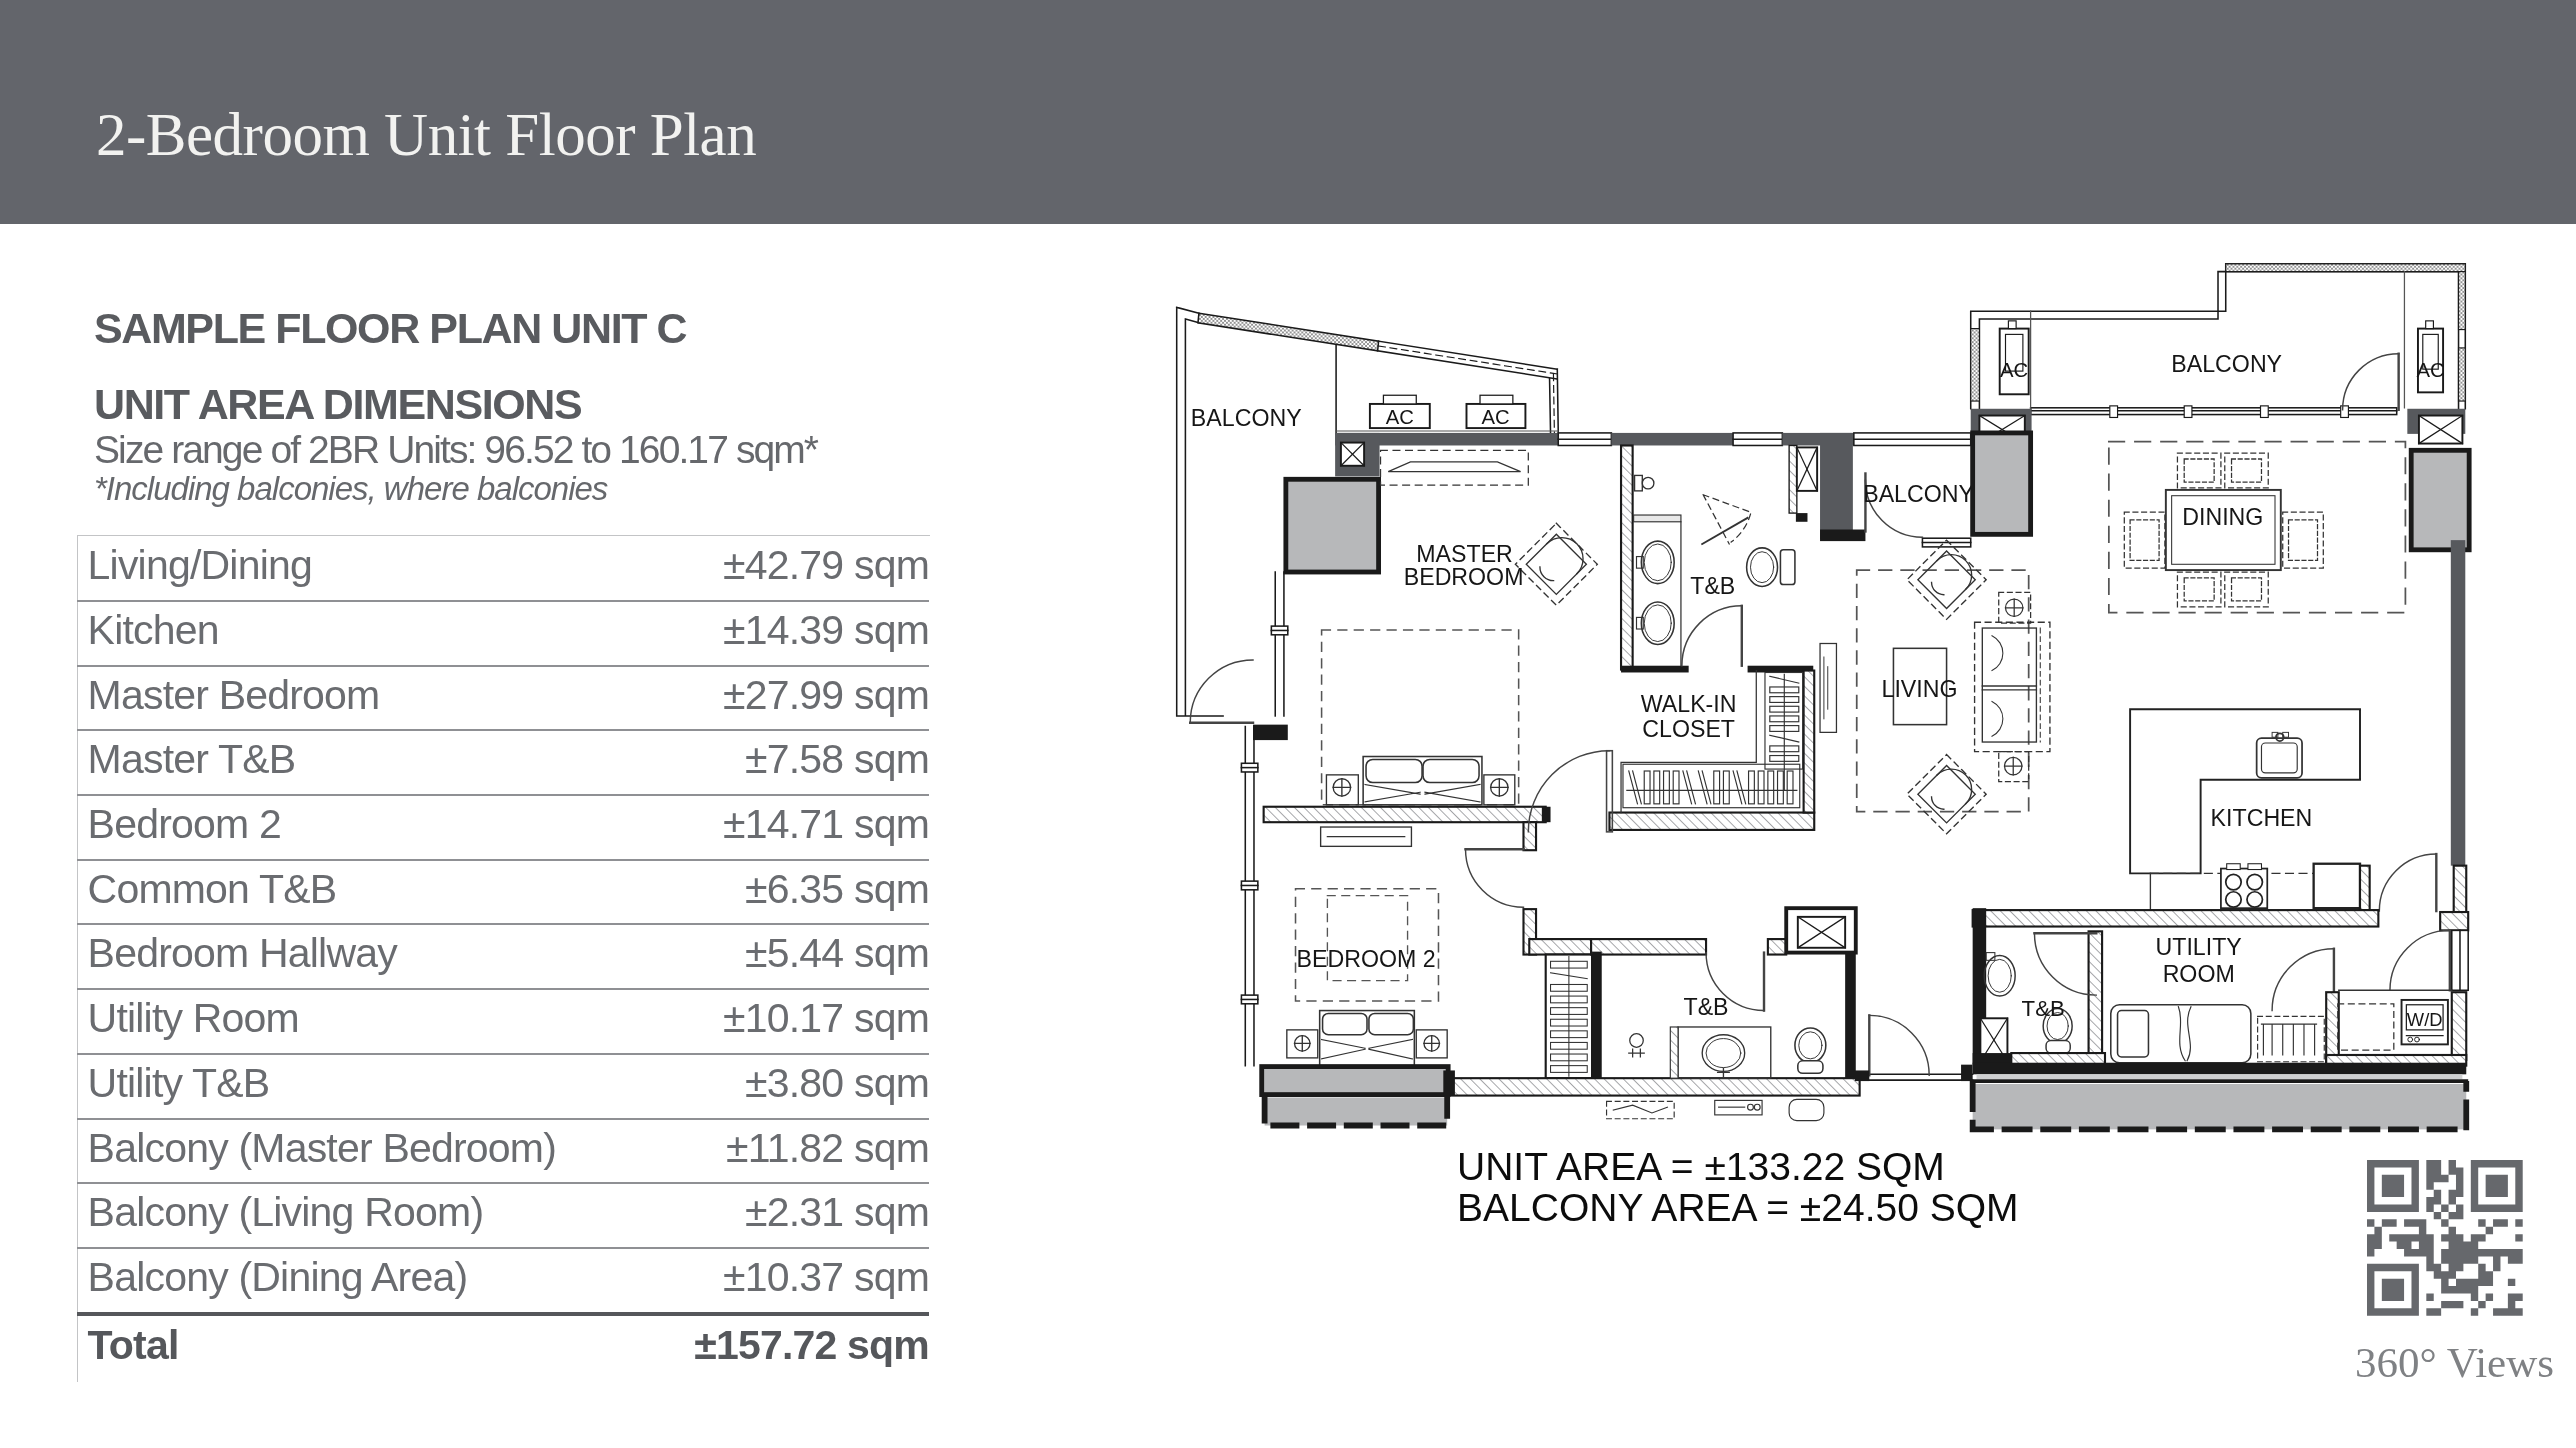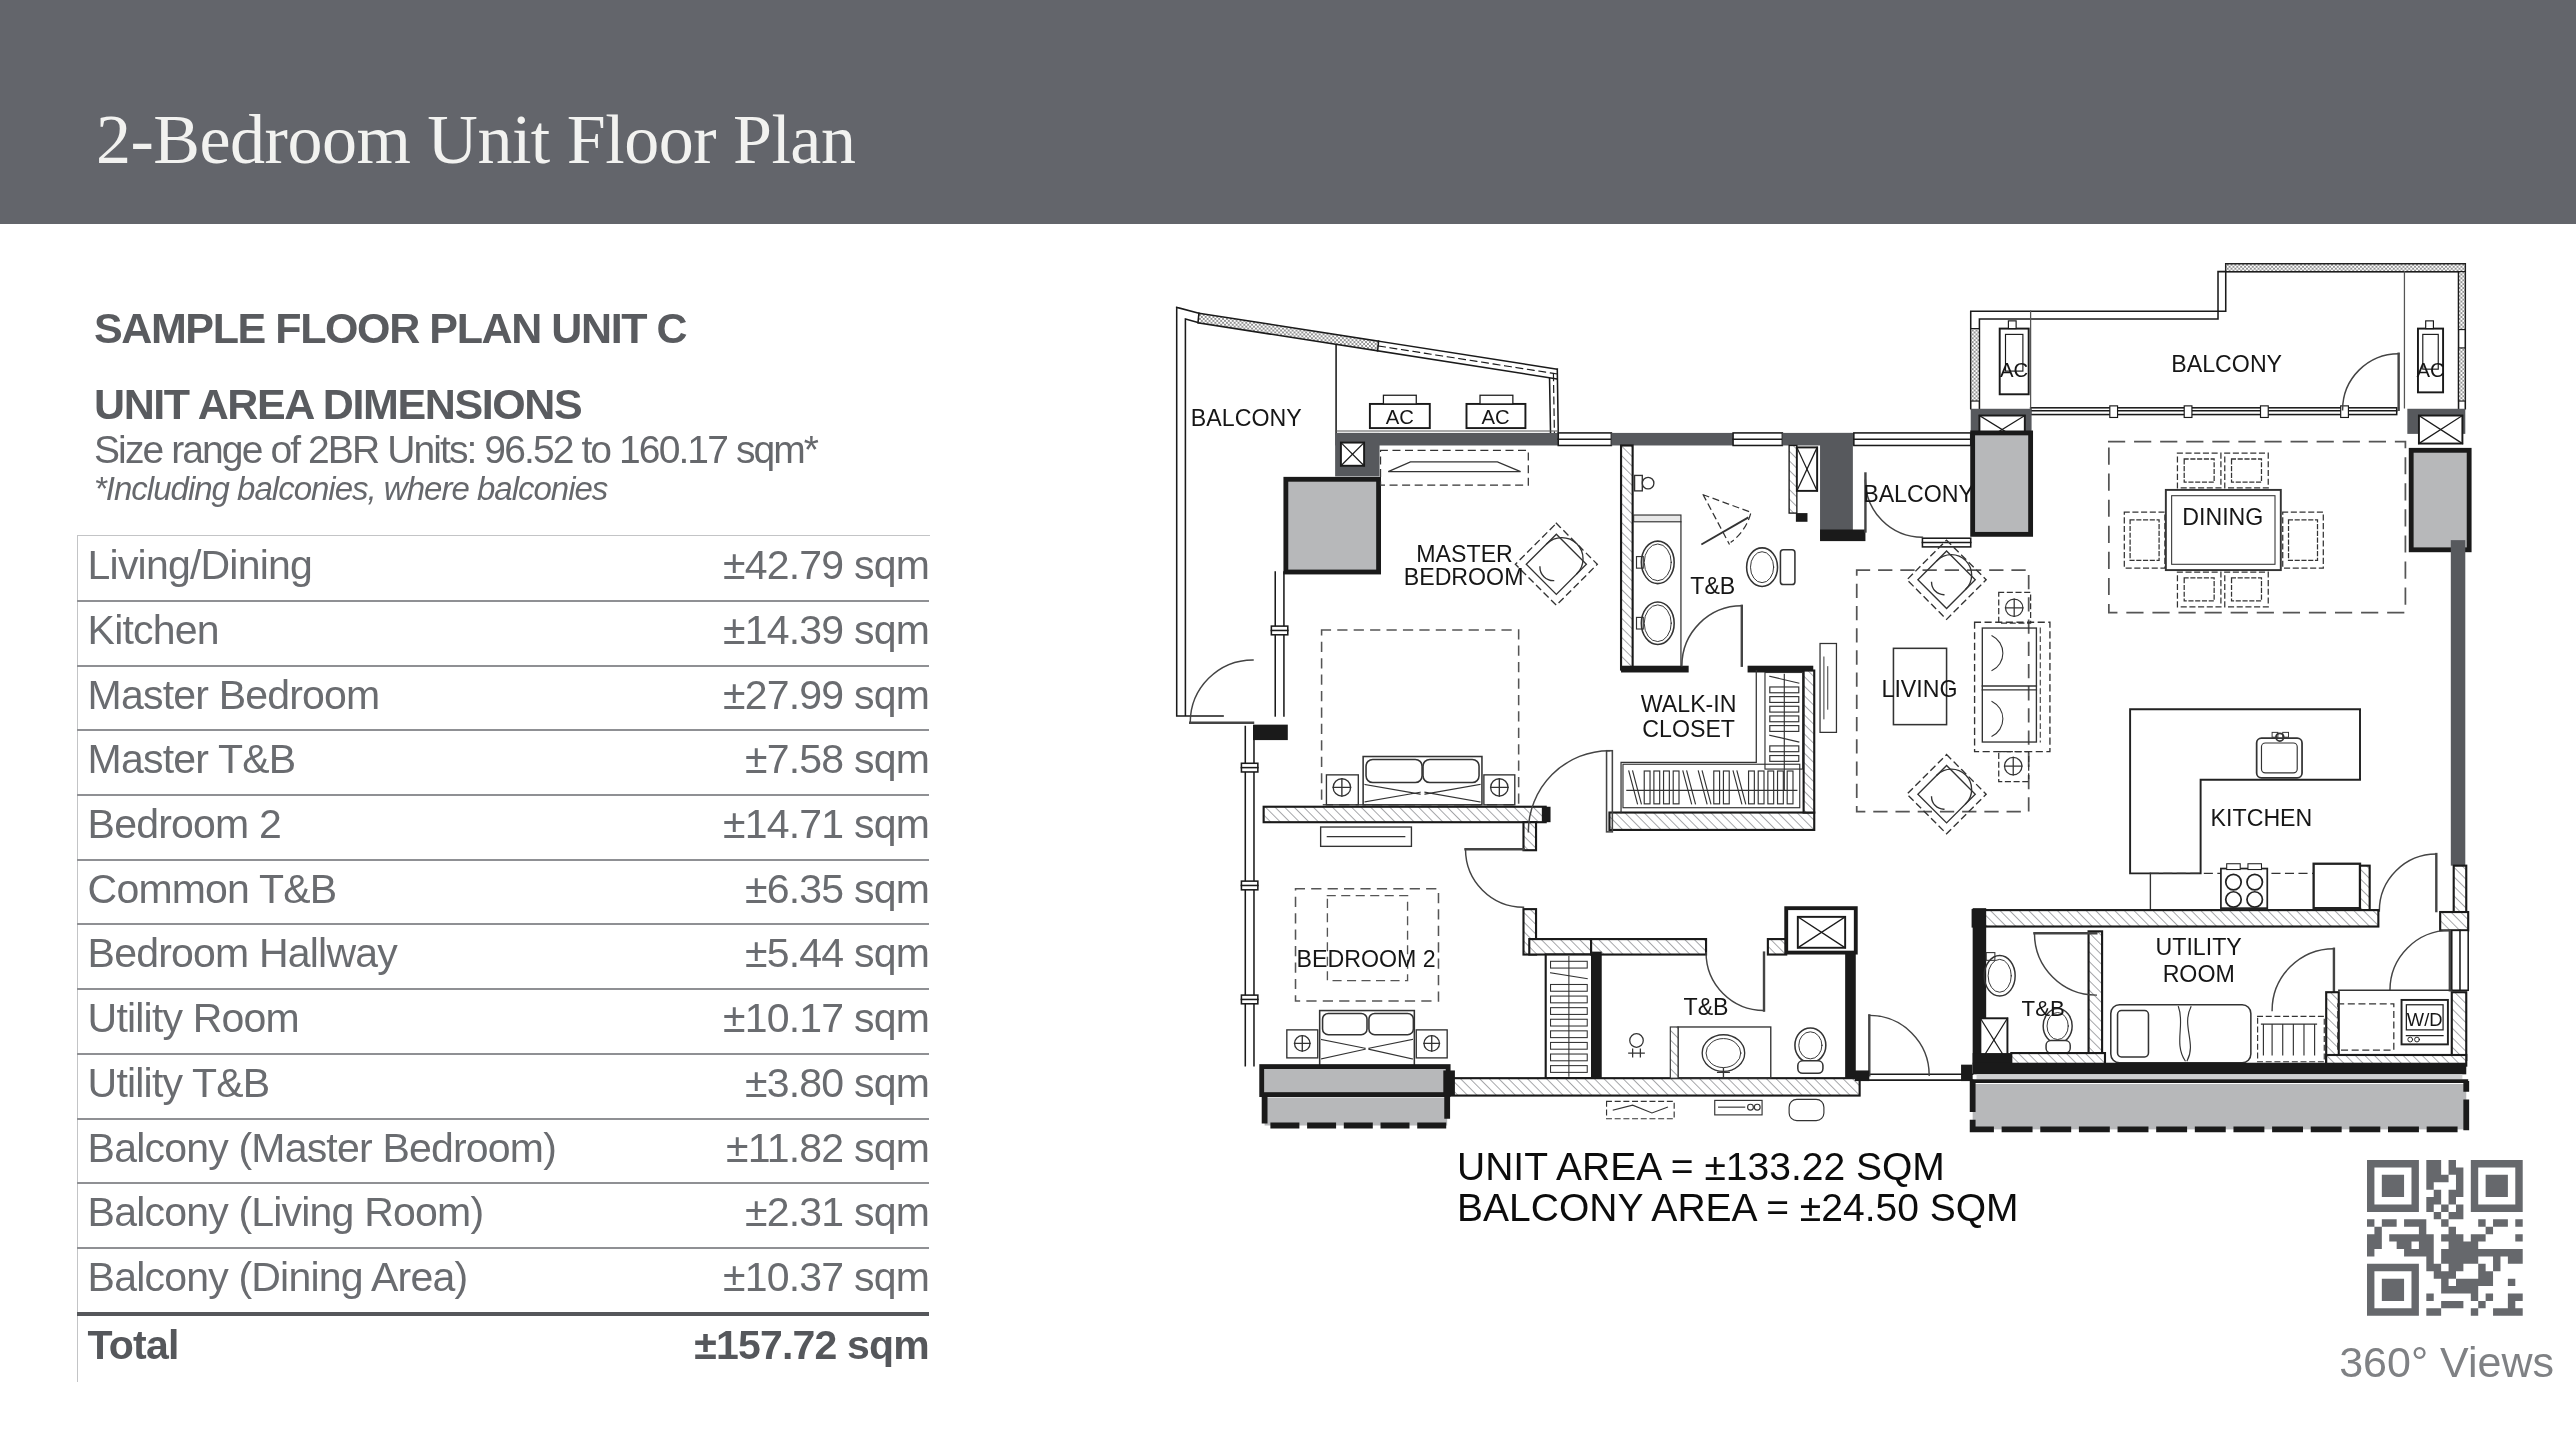--- a/index.html
+++ b/index.html
@@ -8,21 +8,21 @@
   .row{position:absolute;left:77px;width:852px;height:60px;}
   .row .lab{position:absolute;left:10.6px;top:50%;transform:translateY(-50%);font-size:41px;letter-spacing:-0.8px;color:#6a6c70;}
   .row .val{position:absolute;right:0px;top:50%;transform:translateY(-50%);font-size:41px;letter-spacing:-0.8px;color:#6a6c70;}
   .sep{position:absolute;left:77px;width:852px;height:0;border-top:2.4px solid #8f9094;}
 </style>
 </head>
 <body>
 
 <div class="abs" style="left:0;top:0;width:2576px;height:224px;background:#63656b;"></div>
 
-<div class="abs" style="left:96px;top:100px;font-family:'Liberation Serif',serif;font-size:70px;letter-spacing:-0.5px;color:#f2f2f0;white-space:nowrap;">2-Bedroom Unit Floor Plan</div>
+<div class="abs" style="left:96px;top:100px;font-family:'Liberation Serif',serif;font-size:61px;letter-spacing:-0.5px;color:#f2f2f0;white-space:nowrap;">2-Bedroom Unit Floor Plan</div>
 
 <div class="abs" style="left:94px;top:290px;font-size:43px;line-height:76px;font-weight:bold;color:#595b5f;letter-spacing:-1.4px;">SAMPLE FLOOR PLAN UNIT C<br>UNIT AREA DIMENSIONS</div>
 
 <div class="abs" style="left:94px;top:428px;font-size:39px;letter-spacing:-1.9px;color:#66686c;">Size range of 2BR Units: 96.52 to 160.17 sqm*</div>
 
 <div class="abs" style="left:94px;top:470px;font-size:33px;letter-spacing:-1px;font-style:italic;color:#66686c;">*Including balconies, where balconies</div>
 
 <div class="abs" style="left:77px;top:535px;width:852px;height:846px;border-top:1.9px solid #c3c4c6;border-left:1.9px solid #c3c4c6;"></div>
 
 <div class="row" style="top:535px;">
@@ -777,14 +777,14 @@
 <div>UNIT AREA = ±133.22 SQM</div>
 
 <div>BALCONY AREA = ±24.50 SQM</div>
 
 </div>
 
 <svg class="abs" style="left:2367px;top:1160px;" width="156" height="156" viewBox="2451 1201 162 162">
 <path fill="#66686c" d="M2451.0 1201.0h7.7v7.7h-7.7zM2458.7 1201.0h7.7v7.7h-7.7zM2466.4 1201.0h7.7v7.7h-7.7zM2474.1 1201.0h7.7v7.7h-7.7zM2481.8 1201.0h7.7v7.7h-7.7zM2489.5 1201.0h7.7v7.7h-7.7zM2497.2 1201.0h7.7v7.7h-7.7zM2512.6 1201.0h7.7v7.7h-7.7zM2520.3 1201.0h7.7v7.7h-7.7zM2535.7 1201.0h7.7v7.7h-7.7zM2558.8 1201.0h7.7v7.7h-7.7zM2566.5 1201.0h7.7v7.7h-7.7zM2574.2 1201.0h7.7v7.7h-7.7zM2581.9 1201.0h7.7v7.7h-7.7zM2589.6 1201.0h7.7v7.7h-7.7zM2597.3 1201.0h7.7v7.7h-7.7zM2605.0 1201.0h7.7v7.7h-7.7zM2451.0 1208.7h7.7v7.7h-7.7zM2497.2 1208.7h7.7v7.7h-7.7zM2512.6 1208.7h7.7v7.7h-7.7zM2520.3 1208.7h7.7v7.7h-7.7zM2535.7 1208.7h7.7v7.7h-7.7zM2543.4 1208.7h7.7v7.7h-7.7zM2558.8 1208.7h7.7v7.7h-7.7zM2605.0 1208.7h7.7v7.7h-7.7zM2451.0 1216.4h7.7v7.7h-7.7zM2466.4 1216.4h7.7v7.7h-7.7zM2474.1 1216.4h7.7v7.7h-7.7zM2481.8 1216.4h7.7v7.7h-7.7zM2497.2 1216.4h7.7v7.7h-7.7zM2512.6 1216.4h7.7v7.7h-7.7zM2520.3 1216.4h7.7v7.7h-7.7zM2528.0 1216.4h7.7v7.7h-7.7zM2543.4 1216.4h7.7v7.7h-7.7zM2558.8 1216.4h7.7v7.7h-7.7zM2574.2 1216.4h7.7v7.7h-7.7zM2581.9 1216.4h7.7v7.7h-7.7zM2589.6 1216.4h7.7v7.7h-7.7zM2605.0 1216.4h7.7v7.7h-7.7zM2451.0 1224.1h7.7v7.7h-7.7zM2466.4 1224.1h7.7v7.7h-7.7zM2474.1 1224.1h7.7v7.7h-7.7zM2481.8 1224.1h7.7v7.7h-7.7zM2497.2 1224.1h7.7v7.7h-7.7zM2512.6 1224.1h7.7v7.7h-7.7zM2543.4 1224.1h7.7v7.7h-7.7zM2558.8 1224.1h7.7v7.7h-7.7zM2574.2 1224.1h7.7v7.7h-7.7zM2581.9 1224.1h7.7v7.7h-7.7zM2589.6 1224.1h7.7v7.7h-7.7zM2605.0 1224.1h7.7v7.7h-7.7zM2451.0 1231.8h7.7v7.7h-7.7zM2466.4 1231.8h7.7v7.7h-7.7zM2474.1 1231.8h7.7v7.7h-7.7zM2481.8 1231.8h7.7v7.7h-7.7zM2497.2 1231.8h7.7v7.7h-7.7zM2520.3 1231.8h7.7v7.7h-7.7zM2535.7 1231.8h7.7v7.7h-7.7zM2543.4 1231.8h7.7v7.7h-7.7zM2558.8 1231.8h7.7v7.7h-7.7zM2574.2 1231.8h7.7v7.7h-7.7zM2581.9 1231.8h7.7v7.7h-7.7zM2589.6 1231.8h7.7v7.7h-7.7zM2605.0 1231.8h7.7v7.7h-7.7zM2451.0 1239.5h7.7v7.7h-7.7zM2497.2 1239.5h7.7v7.7h-7.7zM2512.6 1239.5h7.7v7.7h-7.7zM2520.3 1239.5h7.7v7.7h-7.7zM2535.7 1239.5h7.7v7.7h-7.7zM2558.8 1239.5h7.7v7.7h-7.7zM2605.0 1239.5h7.7v7.7h-7.7zM2451.0 1247.2h7.7v7.7h-7.7zM2458.7 1247.2h7.7v7.7h-7.7zM2466.4 1247.2h7.7v7.7h-7.7zM2474.1 1247.2h7.7v7.7h-7.7zM2481.8 1247.2h7.7v7.7h-7.7zM2489.5 1247.2h7.7v7.7h-7.7zM2497.2 1247.2h7.7v7.7h-7.7zM2512.6 1247.2h7.7v7.7h-7.7zM2528.0 1247.2h7.7v7.7h-7.7zM2543.4 1247.2h7.7v7.7h-7.7zM2558.8 1247.2h7.7v7.7h-7.7zM2566.5 1247.2h7.7v7.7h-7.7zM2574.2 1247.2h7.7v7.7h-7.7zM2581.9 1247.2h7.7v7.7h-7.7zM2589.6 1247.2h7.7v7.7h-7.7zM2597.3 1247.2h7.7v7.7h-7.7zM2605.0 1247.2h7.7v7.7h-7.7zM2520.3 1254.9h7.7v7.7h-7.7zM2535.7 1254.9h7.7v7.7h-7.7zM2543.4 1254.9h7.7v7.7h-7.7zM2451.0 1262.6h7.7v7.7h-7.7zM2466.4 1262.6h7.7v7.7h-7.7zM2474.1 1262.6h7.7v7.7h-7.7zM2489.5 1262.6h7.7v7.7h-7.7zM2497.2 1262.6h7.7v7.7h-7.7zM2504.9 1262.6h7.7v7.7h-7.7zM2528.0 1262.6h7.7v7.7h-7.7zM2566.5 1262.6h7.7v7.7h-7.7zM2581.9 1262.6h7.7v7.7h-7.7zM2589.6 1262.6h7.7v7.7h-7.7zM2605.0 1262.6h7.7v7.7h-7.7zM2458.7 1270.3h7.7v7.7h-7.7zM2504.9 1270.3h7.7v7.7h-7.7zM2535.7 1270.3h7.7v7.7h-7.7zM2574.2 1270.3h7.7v7.7h-7.7zM2451.0 1278.0h7.7v7.7h-7.7zM2458.7 1278.0h7.7v7.7h-7.7zM2474.1 1278.0h7.7v7.7h-7.7zM2481.8 1278.0h7.7v7.7h-7.7zM2489.5 1278.0h7.7v7.7h-7.7zM2497.2 1278.0h7.7v7.7h-7.7zM2504.9 1278.0h7.7v7.7h-7.7zM2512.6 1278.0h7.7v7.7h-7.7zM2528.0 1278.0h7.7v7.7h-7.7zM2535.7 1278.0h7.7v7.7h-7.7zM2543.4 1278.0h7.7v7.7h-7.7zM2558.8 1278.0h7.7v7.7h-7.7zM2566.5 1278.0h7.7v7.7h-7.7zM2605.0 1278.0h7.7v7.7h-7.7zM2451.0 1285.7h7.7v7.7h-7.7zM2458.7 1285.7h7.7v7.7h-7.7zM2481.8 1285.7h7.7v7.7h-7.7zM2489.5 1285.7h7.7v7.7h-7.7zM2504.9 1285.7h7.7v7.7h-7.7zM2512.6 1285.7h7.7v7.7h-7.7zM2535.7 1285.7h7.7v7.7h-7.7zM2543.4 1285.7h7.7v7.7h-7.7zM2551.1 1285.7h7.7v7.7h-7.7zM2558.8 1285.7h7.7v7.7h-7.7zM2451.0 1293.4h7.7v7.7h-7.7zM2489.5 1293.4h7.7v7.7h-7.7zM2497.2 1293.4h7.7v7.7h-7.7zM2504.9 1293.4h7.7v7.7h-7.7zM2512.6 1293.4h7.7v7.7h-7.7zM2528.0 1293.4h7.7v7.7h-7.7zM2535.7 1293.4h7.7v7.7h-7.7zM2543.4 1293.4h7.7v7.7h-7.7zM2551.1 1293.4h7.7v7.7h-7.7zM2558.8 1293.4h7.7v7.7h-7.7zM2566.5 1293.4h7.7v7.7h-7.7zM2574.2 1293.4h7.7v7.7h-7.7zM2581.9 1293.4h7.7v7.7h-7.7zM2589.6 1293.4h7.7v7.7h-7.7zM2597.3 1293.4h7.7v7.7h-7.7zM2605.0 1293.4h7.7v7.7h-7.7zM2512.6 1301.1h7.7v7.7h-7.7zM2528.0 1301.1h7.7v7.7h-7.7zM2535.7 1301.1h7.7v7.7h-7.7zM2543.4 1301.1h7.7v7.7h-7.7zM2551.1 1301.1h7.7v7.7h-7.7zM2558.8 1301.1h7.7v7.7h-7.7zM2581.9 1301.1h7.7v7.7h-7.7zM2597.3 1301.1h7.7v7.7h-7.7zM2605.0 1301.1h7.7v7.7h-7.7zM2451.0 1308.8h7.7v7.7h-7.7zM2458.7 1308.8h7.7v7.7h-7.7zM2466.4 1308.8h7.7v7.7h-7.7zM2474.1 1308.8h7.7v7.7h-7.7zM2481.8 1308.8h7.7v7.7h-7.7zM2489.5 1308.8h7.7v7.7h-7.7zM2497.2 1308.8h7.7v7.7h-7.7zM2512.6 1308.8h7.7v7.7h-7.7zM2520.3 1308.8h7.7v7.7h-7.7zM2535.7 1308.8h7.7v7.7h-7.7zM2543.4 1308.8h7.7v7.7h-7.7zM2566.5 1308.8h7.7v7.7h-7.7zM2581.9 1308.8h7.7v7.7h-7.7zM2451.0 1316.5h7.7v7.7h-7.7zM2497.2 1316.5h7.7v7.7h-7.7zM2520.3 1316.5h7.7v7.7h-7.7zM2528.0 1316.5h7.7v7.7h-7.7zM2535.7 1316.5h7.7v7.7h-7.7zM2566.5 1316.5h7.7v7.7h-7.7zM2574.2 1316.5h7.7v7.7h-7.7zM2451.0 1324.2h7.7v7.7h-7.7zM2466.4 1324.2h7.7v7.7h-7.7zM2474.1 1324.2h7.7v7.7h-7.7zM2481.8 1324.2h7.7v7.7h-7.7zM2497.2 1324.2h7.7v7.7h-7.7zM2528.0 1324.2h7.7v7.7h-7.7zM2543.4 1324.2h7.7v7.7h-7.7zM2551.1 1324.2h7.7v7.7h-7.7zM2558.8 1324.2h7.7v7.7h-7.7zM2566.5 1324.2h7.7v7.7h-7.7zM2574.2 1324.2h7.7v7.7h-7.7zM2597.3 1324.2h7.7v7.7h-7.7zM2451.0 1331.9h7.7v7.7h-7.7zM2466.4 1331.9h7.7v7.7h-7.7zM2474.1 1331.9h7.7v7.7h-7.7zM2481.8 1331.9h7.7v7.7h-7.7zM2497.2 1331.9h7.7v7.7h-7.7zM2528.0 1331.9h7.7v7.7h-7.7zM2535.7 1331.9h7.7v7.7h-7.7zM2543.4 1331.9h7.7v7.7h-7.7zM2551.1 1331.9h7.7v7.7h-7.7zM2558.8 1331.9h7.7v7.7h-7.7zM2451.0 1339.6h7.7v7.7h-7.7zM2466.4 1339.6h7.7v7.7h-7.7zM2474.1 1339.6h7.7v7.7h-7.7zM2481.8 1339.6h7.7v7.7h-7.7zM2497.2 1339.6h7.7v7.7h-7.7zM2512.6 1339.6h7.7v7.7h-7.7zM2558.8 1339.6h7.7v7.7h-7.7zM2574.2 1339.6h7.7v7.7h-7.7zM2597.3 1339.6h7.7v7.7h-7.7zM2605.0 1339.6h7.7v7.7h-7.7zM2451.0 1347.3h7.7v7.7h-7.7zM2497.2 1347.3h7.7v7.7h-7.7zM2528.0 1347.3h7.7v7.7h-7.7zM2535.7 1347.3h7.7v7.7h-7.7zM2543.4 1347.3h7.7v7.7h-7.7zM2566.5 1347.3h7.7v7.7h-7.7zM2597.3 1347.3h7.7v7.7h-7.7zM2451.0 1355.0h7.7v7.7h-7.7zM2458.7 1355.0h7.7v7.7h-7.7zM2466.4 1355.0h7.7v7.7h-7.7zM2474.1 1355.0h7.7v7.7h-7.7zM2481.8 1355.0h7.7v7.7h-7.7zM2489.5 1355.0h7.7v7.7h-7.7zM2497.2 1355.0h7.7v7.7h-7.7zM2512.6 1355.0h7.7v7.7h-7.7zM2520.3 1355.0h7.7v7.7h-7.7zM2558.8 1355.0h7.7v7.7h-7.7zM2581.9 1355.0h7.7v7.7h-7.7zM2589.6 1355.0h7.7v7.7h-7.7zM2597.3 1355.0h7.7v7.7h-7.7zM2605.0 1355.0h7.7v7.7h-7.7z"></path>
 </svg>
 
-<div class="abs" style="left:2293px;top:1338px;width:261px;text-align:right;font-family:Liberation Sans, sans-serif;font-size:43px;color:#7f8184;">360° Views</div>
+<div class="abs" style="left:2293px;top:1338px;width:261px;text-align:right;font-family:Liberation Serif, serif;font-size:43px;color:#7f8184;">360° Views</div>
 
 
 </body></html>

